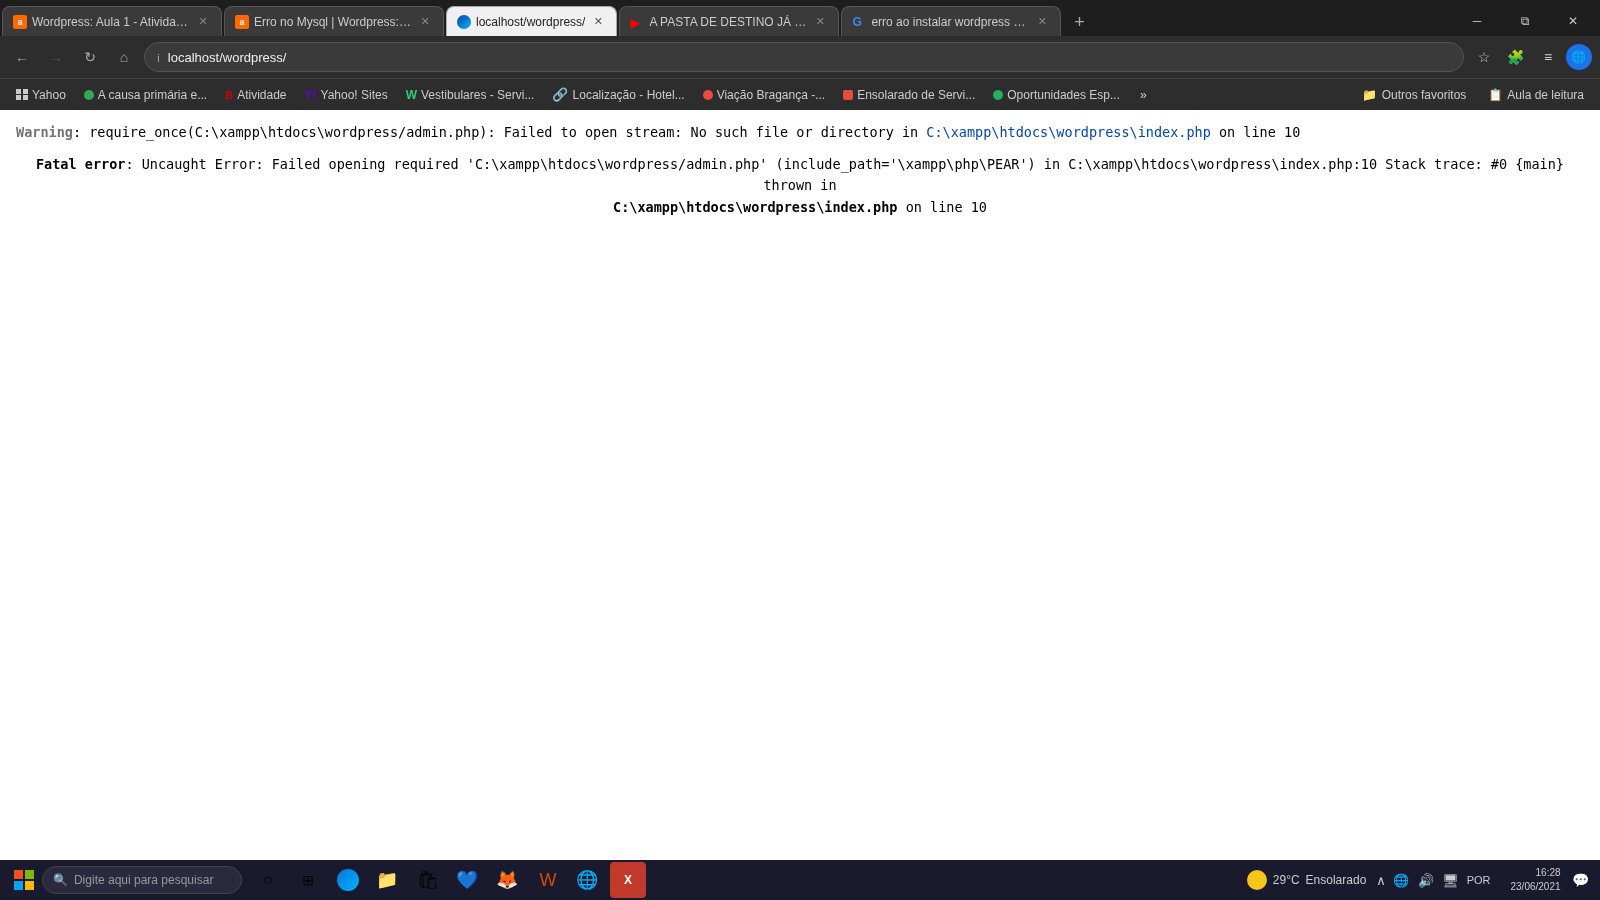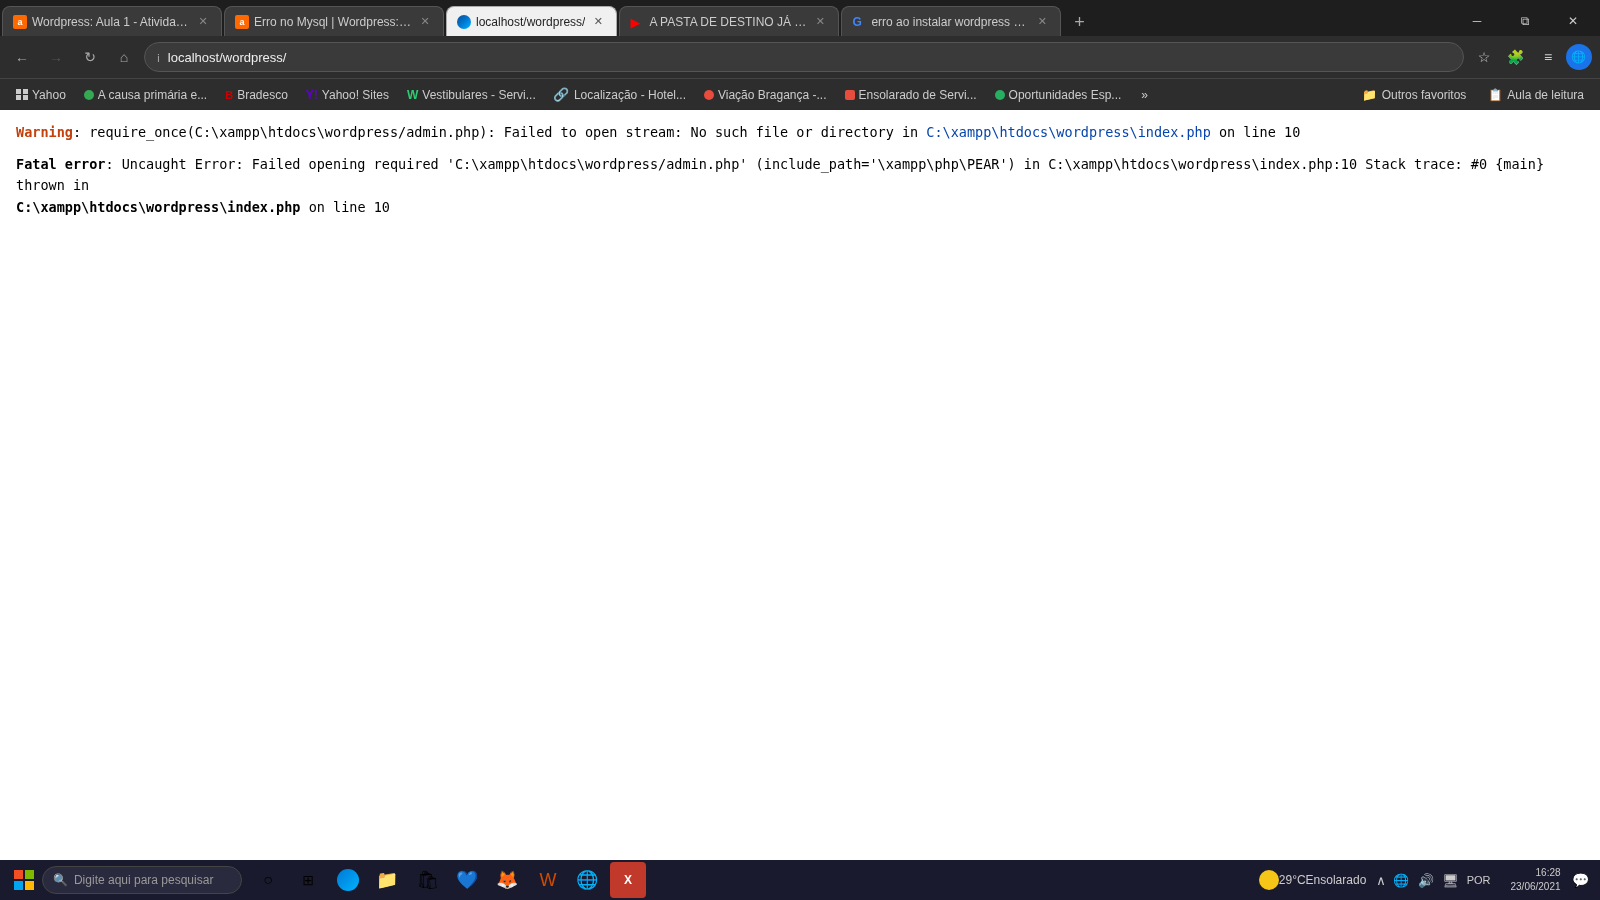--- a/index.html
+++ b/index.html
@@ -206,21 +206,21 @@
       overflow-y: auto;
     }
 
     .error-line {
       font-family: monospace;
       font-size: 13.5px;
       line-height: 1.6;
       margin-bottom: 10px;
       color: #000;
     }
-    .error-label-warning { font-weight: bold; color: #c2410c; }
+    .error-label-warning { font-weight: bold; color: #737373; }
     .error-label-fatal { font-weight: bold; color: #000; }
     .error-highlight { color: #0645ad; }
     .error-bold { font-weight: normal; }
     .error-file-bold { font-weight: bold; color: #000; }
 
     
     .taskbar {
       position: fixed;
       bottom: 0;
       left: 0;
@@ -279,20 +279,21 @@
     }
     .taskbar-right {
       margin-left: auto;
       display: flex;
       align-items: center;
       gap: 8px;
     }
     .taskbar-weather {
       display: flex;
       align-items: center;
+      gap: 6px;
       color: #ccc;
       font-size: 12px;
     }
     .weather-sun {
       width: 20px;
       height: 20px;
       background: #f5c518;
       border-radius: 50%;
     }
     .taskbar-systray {
@@ -422,21 +423,21 @@
       <span>Yahoo</span>
     </div>
 
     <div class="bookmark-item">
       <span style="width:10px;height:10px;background:#34a853;border-radius:50%;display:inline-block;"></span>
       <span>A causa primária e...</span>
     </div>
 
     <div class="bookmark-item">
       <span style="color:#cc0000;font-weight:bold;font-size:11px;">B</span>
-      <span>Bradesco</span>
+      <span>Atividade</span>
     </div>
 
     <div class="bookmark-item">
       <span style="color:#6001d2;font-weight:bold;font-size:12px;">Y!</span>
       <span>Yahoo! Sites</span>
     </div>
 
     <div class="bookmark-item">
       <span style="color:#2ecc71;font-weight:bold;font-size:12px;">W</span>
       <span>Vestibulares - Servi...</span>
@@ -479,21 +480,21 @@
 
 <div class="page-content">
 
   <div class="error-line">
     <span class="error-label-warning">Warning</span><span>: require_once(C:\xampp\htdocs\wordpress/admin.php): Failed to open stream: No such file or directory in</span>
     <span class="error-highlight">C:\xampp\htdocs\wordpress\index.php</span>
     <span>on line</span>
     <span class="error-bold">10</span>
   </div>
 
-  <div class="error-line" style="margin-top:6px;">
+  <div class="error-line" style="margin-top:6px;text-align:center;">
     <span class="error-label-fatal">Fatal error</span><span>: Uncaught Error: Failed opening required 'C:\xampp\htdocs\wordpress/admin.php' (include_path='\xampp\php\PEAR') in C:\xampp\htdocs\wordpress\index.php:10 Stack trace: #0 {main} thrown in</span>
     <br>
     <span class="error-file-bold">C:\xampp\htdocs\wordpress\index.php</span>
     <span>on line</span>
     <span class="error-bold">10</span>
   </div>
 
 </div>
 
 <div class="taskbar">

